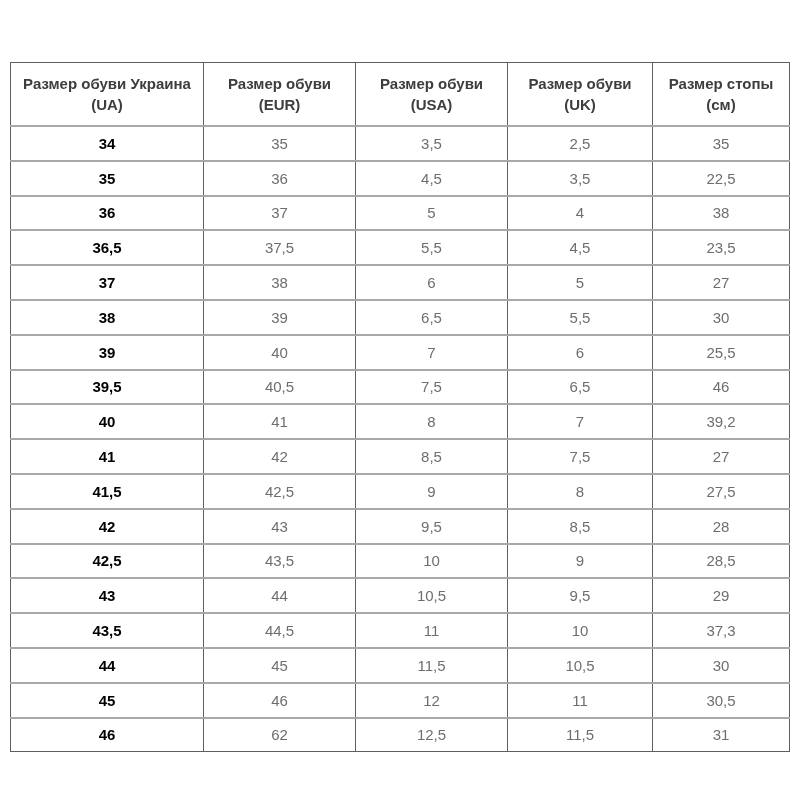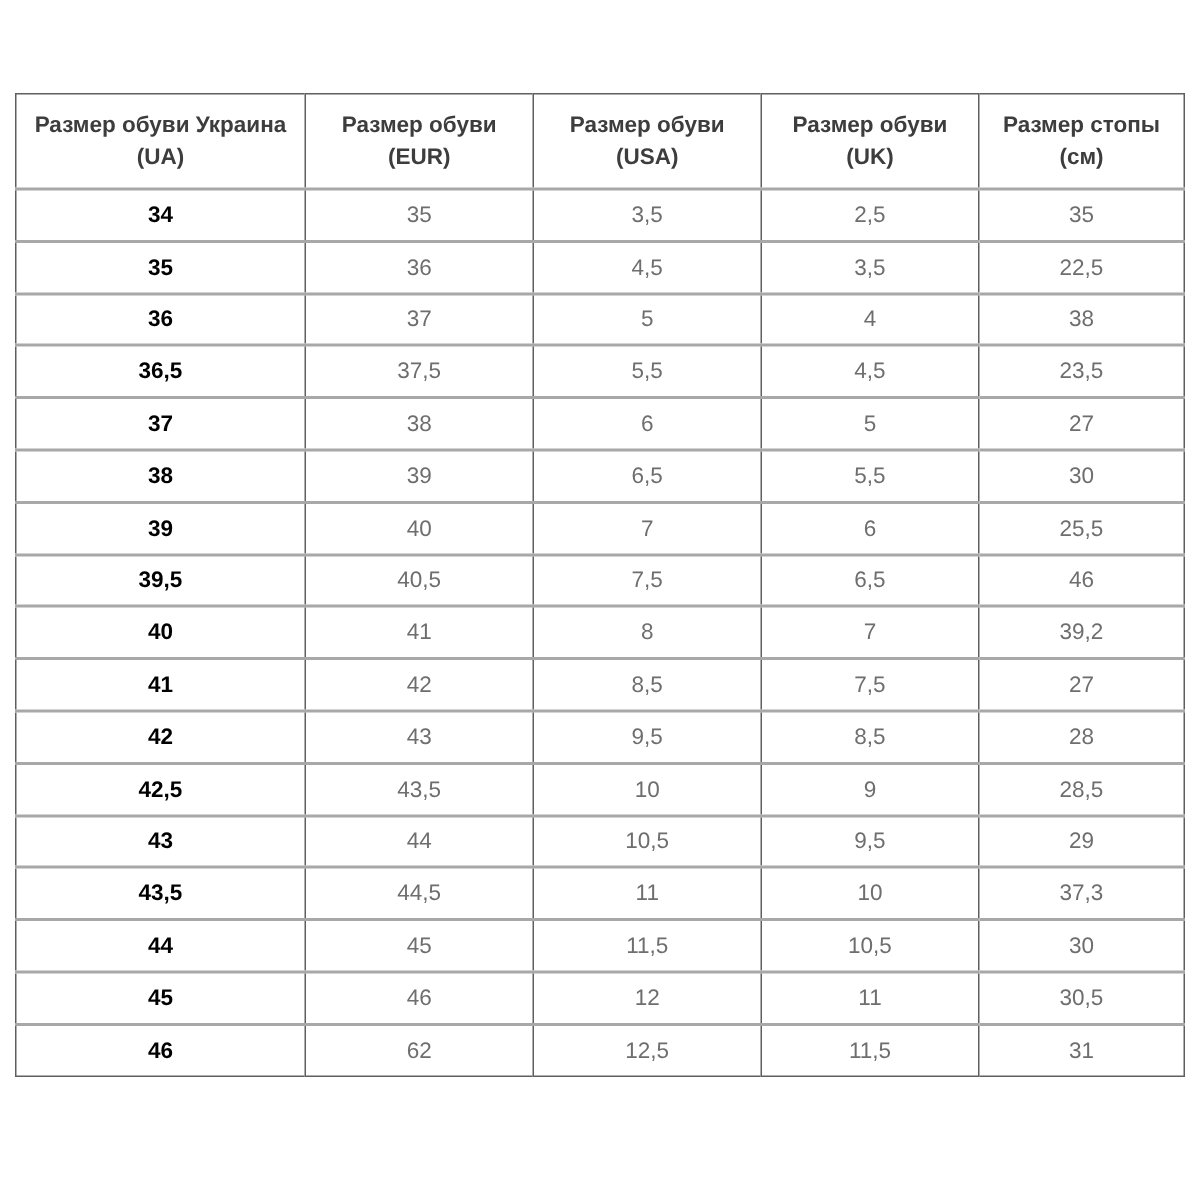--- a/index.html
+++ b/index.html
@@ -162,20 +162,27 @@
           <td>39,2</td>
         </tr>
         <tr>
           <td>41</td>
           <td>42</td>
           <td>8,5</td>
           <td>7,5</td>
           <td>27</td>
         </tr>
         <tr>
+          <td>41,5</td>
+          <td>42,5</td>
+          <td>9</td>
+          <td>8</td>
+          <td>27,5</td>
+        </tr>
+        <tr>
           <td>42</td>
           <td>43</td>
           <td>9,5</td>
           <td>8,5</td>
           <td>28</td>
         </tr>
         <tr>
           <td>42,5</td>
           <td>43,5</td>
           <td>10</td>

